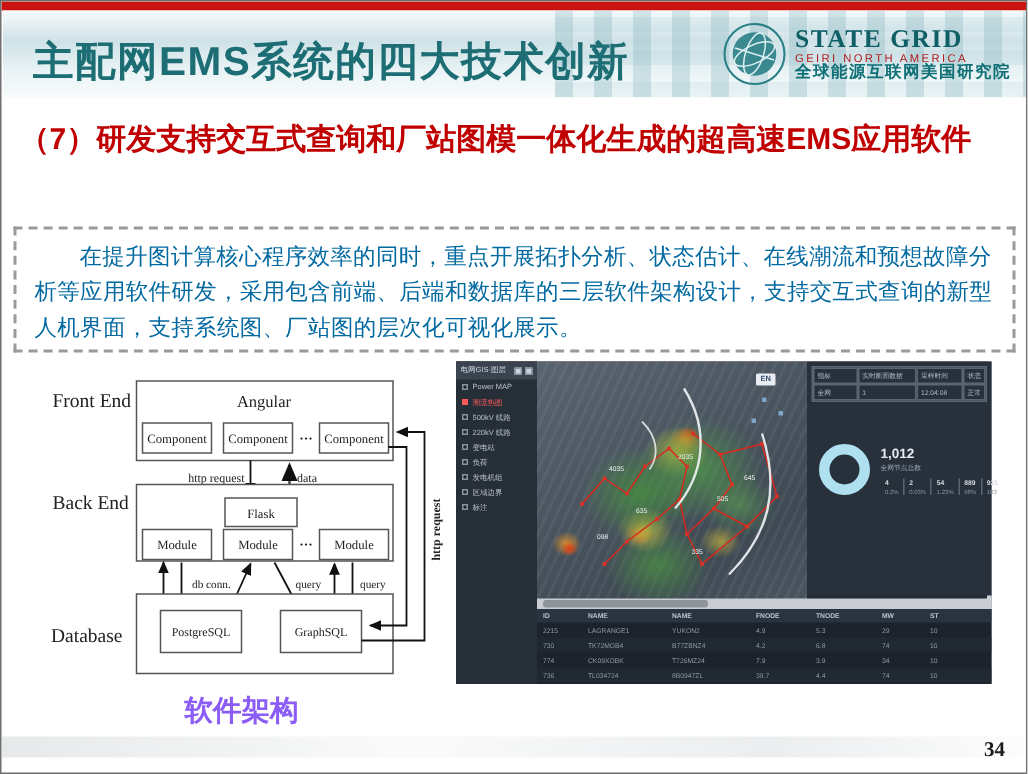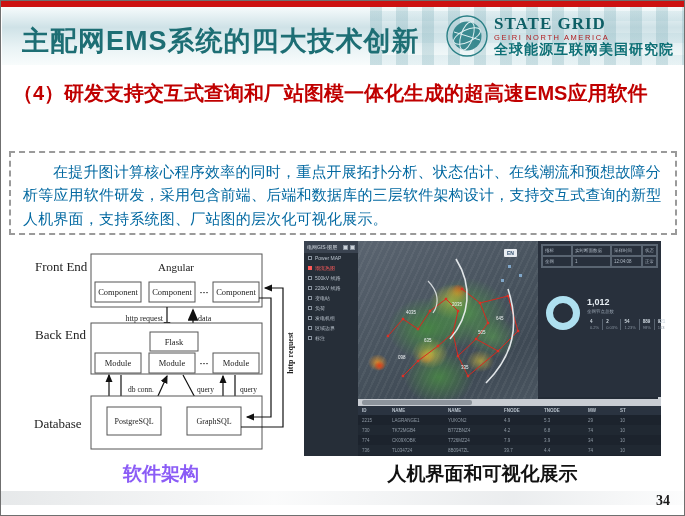--- a/index.html
+++ b/index.html
@@ -23,21 +23,21 @@
       repeating-linear-gradient(0deg, rgba(160,200,210,.18) 0 10px, rgba(255,255,255,0) 10px 22px);
   }
   .title {
     position:absolute; left:20px; top:16px; font-size:27px; font-weight:bold;
     color:#1d6e74; letter-spacing:1px; z-index:2;
   }
   .logo { position:absolute; right:10px; top:7px; display:flex; align-items:center; gap:5px; z-index:2; }
   .logo-text { display:flex; flex-direction:column; line-height:1.08; }
   .logo-name { font-family:"Liberation Serif", serif; font-weight:bold; font-size:17px; color:#0e5f66; letter-spacing:1px; }
   .logo-sub  { font-size:7.5px; font-weight:normal; color:#b01b1e; letter-spacing:1.6px; }
-  .logo-cn   { font-size:14px; font-weight:bold; color:#0e7076; margin-top:0; letter-spacing:1px; }
+  .logo-cn   { font-size:11px; font-weight:bold; color:#0e7076; margin-top:0; letter-spacing:1px; }
   
   .heading {
     position:absolute; left:12px; top:78px; width:662px;
     color:#c00000; font-weight:bold; font-size:20px; line-height:1.4;
   }
   .bodybox {
     position:absolute; left:8px; top:150px; width:668px; height:84px;
     border:2px dashed #9a9a9a; padding:7px 12px 0 12px;
   }
   .bodytext { font-size:15px; line-height:1.55; color:#0369a1; text-indent:2em; letter-spacing:.2px; }
@@ -126,21 +126,21 @@
         <line x1="9" y1="18" x2="35" y2="26" stroke="#dff0f2" stroke-width="1"></line>
       </svg>
       <div class="logo-text">
         <span class="logo-name">STATE GRID</span>
         <span class="logo-sub">GEIRI NORTH AMERICA</span>
         <span class="logo-cn">全球能源互联网美国研究院</span>
       </div>
     </div>
   </div>
 
-  <div class="heading">（4）研发支持交互式查询和厂站图模一体化生成的超高速EMS应用软件</div>
+  <div class="heading">（7）研发支持交互式查询和厂站图模一体化生成的超高速EMS应用软件</div>
 
   <div class="bodybox">
     <p class="bodytext">在提升图计算核心程序效率的同时，重点开展拓扑分析、状态估计、在线潮流和预想故障分析等应用软件研发，采用包含前端、后端和数据库的三层软件架构设计，支持交互式查询的新型人机界面，支持系统图、厂站图的层次化可视化展示。</p>
   </div>
 
   <svg class="diagram" width="340" height="220" viewBox="0 0 340 220">
     <defs>
       <marker id="ar" markerWidth="8" markerHeight="8" refX="6" refY="3" orient="auto">
         <path d="M0,0 L7,3 L0,6 Z" fill="#111"></path>
       </marker>
@@ -381,17 +381,16 @@
           <div class="gcell">8B0947ZL</div>
           <div class="gcell">39.7</div>
           <div class="gcell">4.4</div>
           <div class="gcell">74</div>
           <div class="gcell">10</div>
       </div>
     </div>
   </div>
 
   <div class="cap-left">软件架构</div>
-  <div class="cap-right">人机界面和可视化展示</div>
 
   <div class="foot-strip"></div>
   <div class="pagenum">34</div>
 </div>
 
 </body></html>

